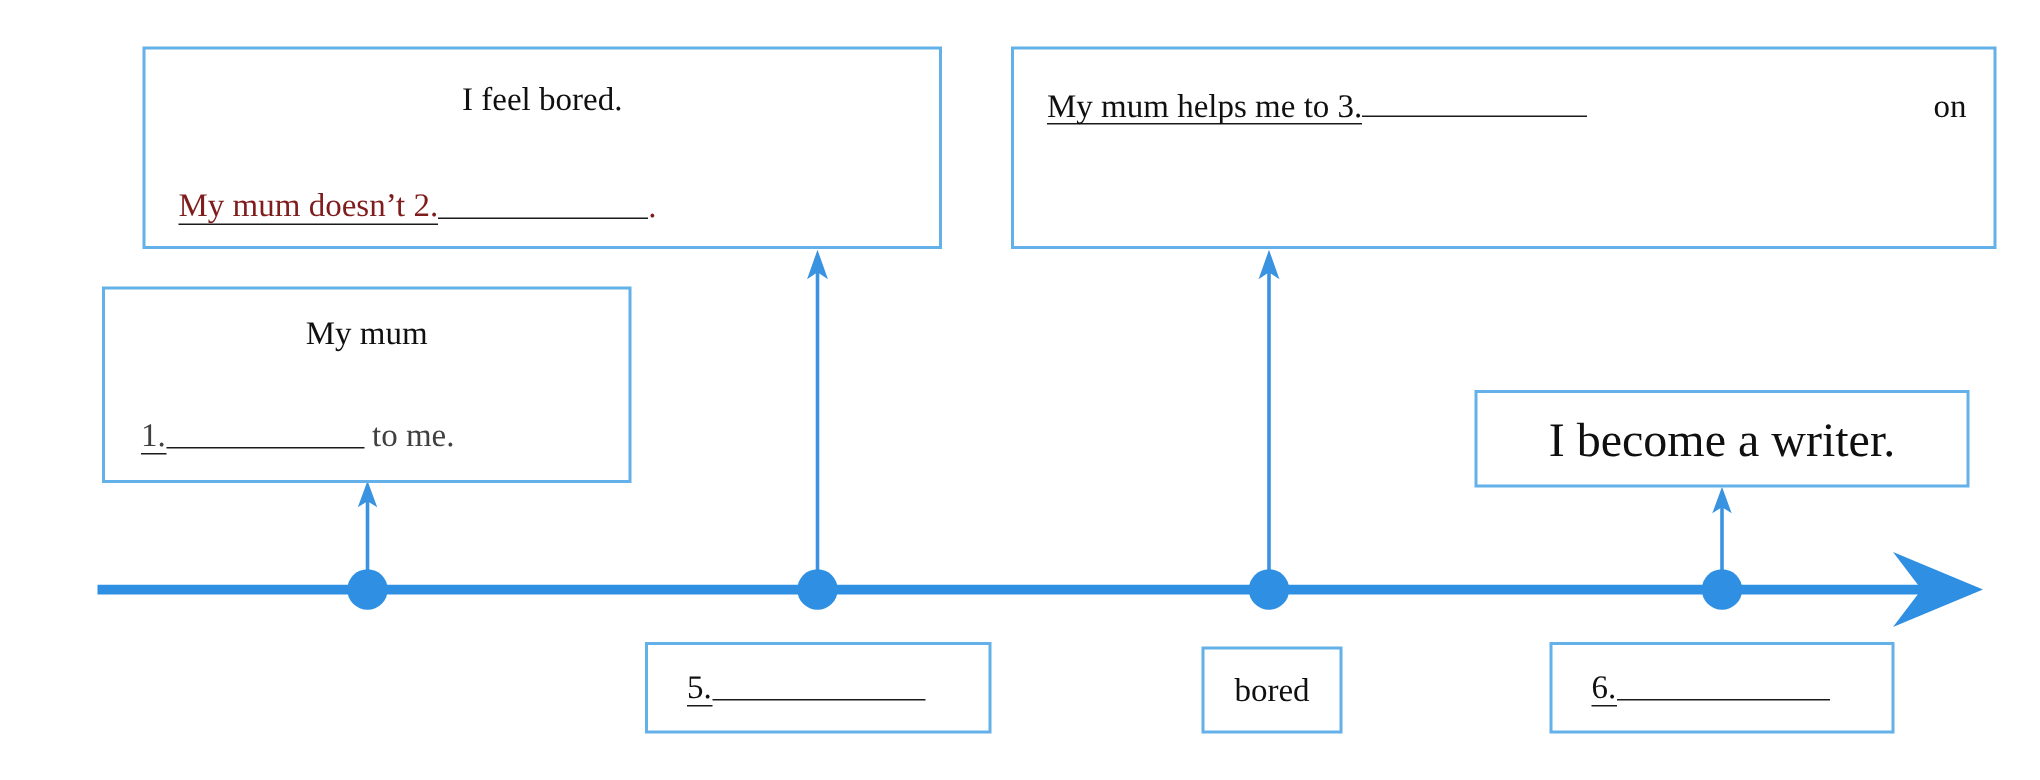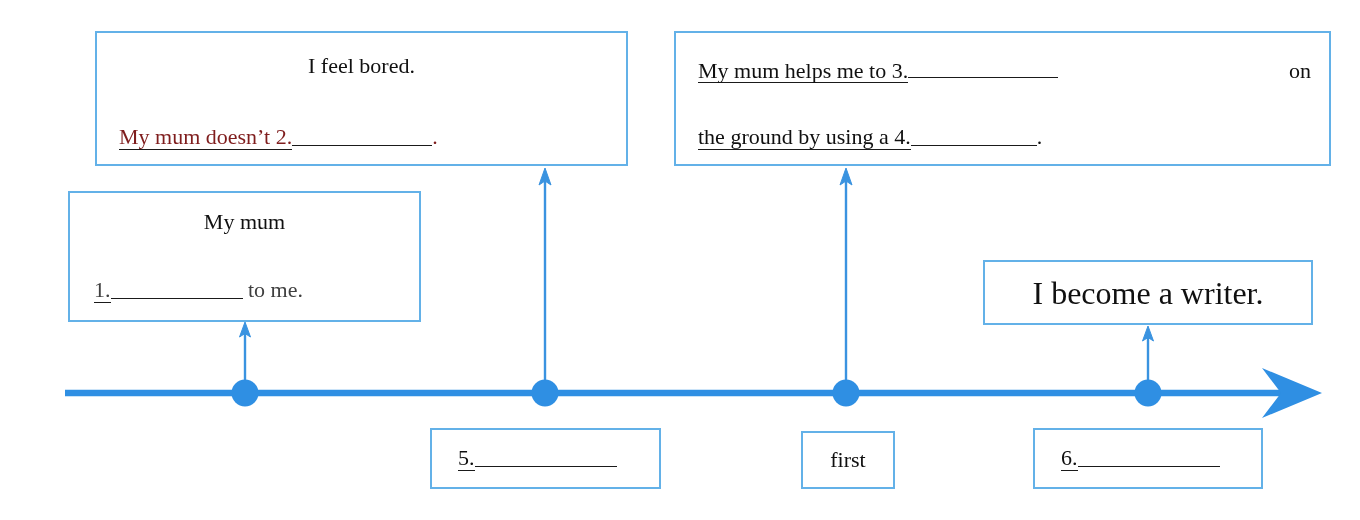--- a/index.html
+++ b/index.html
@@ -119,38 +119,37 @@
   </div>
 
   <div class="tbox" id="box-helps" style="border-color: rgb(99, 177, 232);">
     <div class="line l1" style="color: rgb(16, 16, 16);">
         <span style="display:inline-flex;align-items:baseline;">
           <span class="numtag" style="border-bottom-color: rgb(26, 26, 26);">My mum helps me to 3.</span>
           <span class="blank" style="width: 150px; border-bottom-color: rgb(26, 26, 26);"></span>
         </span>
         <span>on</span>
       </div>
-    <div class="line l2" style="color: rgb(16, 16, 16);"><span class="numtag" style="border-bottom-color: rgb(26, 26, 26);">the ground by using a 4.</span><span class="blank" style="width: 126px; border-bottom-color: rgb(26, 26, 26);"></span><span>.</span></div>
   </div>
 
   <div class="tbox" id="box-mymum" style="border-color: rgb(99, 177, 232);">
     <div class="line l1" style="color: rgb(16, 16, 16);">My mum</div>
     <div class="line l2" style="color: #404040;"><span class="numtag" style="border-bottom-color: rgb(26, 26, 26);">1.</span><span class="blank" style="width: 132px; border-bottom-color: rgb(26, 26, 26);"></span>&nbsp;<span>to me.</span></div>
   </div>
 
   <div class="tbox" id="box-writer" style="border-color: rgb(99, 177, 232);">
     <span class="line" style="color: rgb(16, 16, 16);">I become a writer.</span>
   </div>
 
 
   <div class="tbox" id="box-five" style="border-color: rgb(99, 177, 232);">
     <div class="line l1" style="color: rgb(16, 16, 16);"><span class="numtag" style="border-bottom-color: rgb(26, 26, 26);">5.</span><span class="blank" style="width: 142px; border-bottom-color: rgb(26, 26, 26);"></span></div>
   </div>
 
   <div class="tbox" id="box-later" style="border-color: rgb(99, 177, 232);">
-    <span class="line" style="color: rgb(16, 16, 16);">first</span>
+    <span class="line" style="color: rgb(16, 16, 16);">bored</span>
   </div>
 
   <div class="tbox" id="box-six" style="border-color: rgb(99, 177, 232);">
     <div class="line l1" style="color: rgb(16, 16, 16);"><span class="numtag" style="border-bottom-color: rgb(26, 26, 26);">6.</span><span class="blank" style="width: 142px; border-bottom-color: rgb(26, 26, 26);"></span></div>
   </div>
 
 </div>
 
 </body></html>

